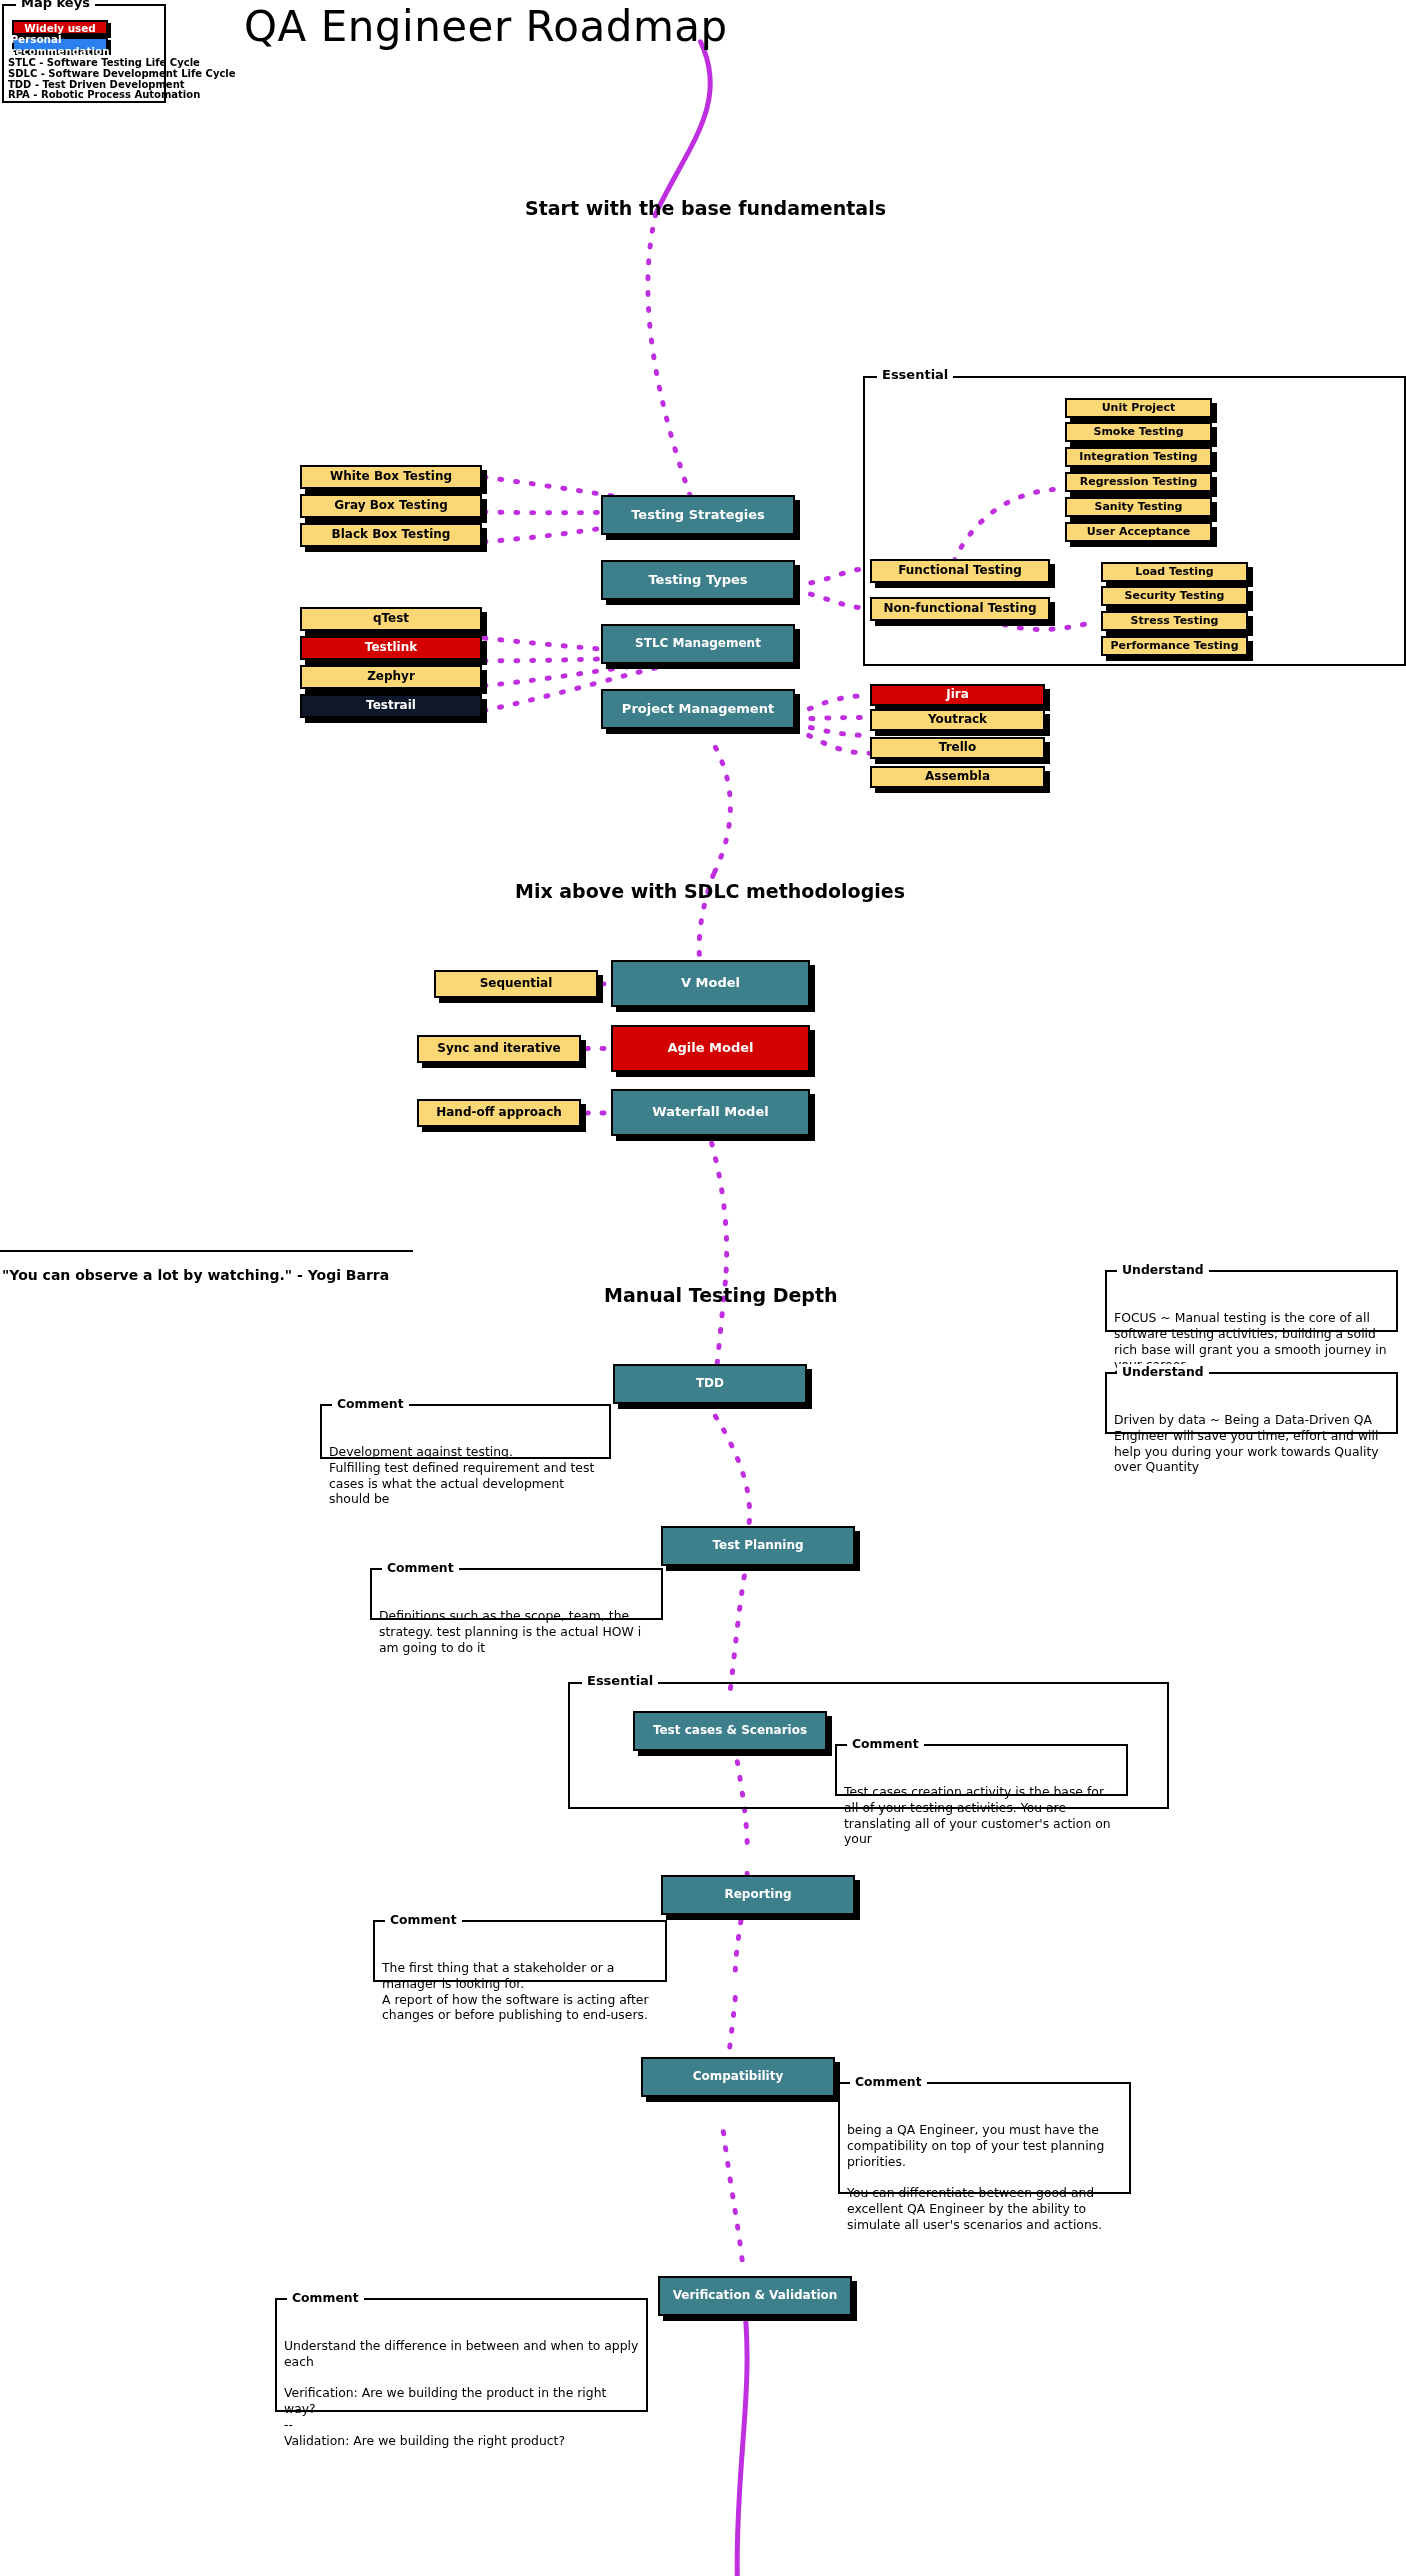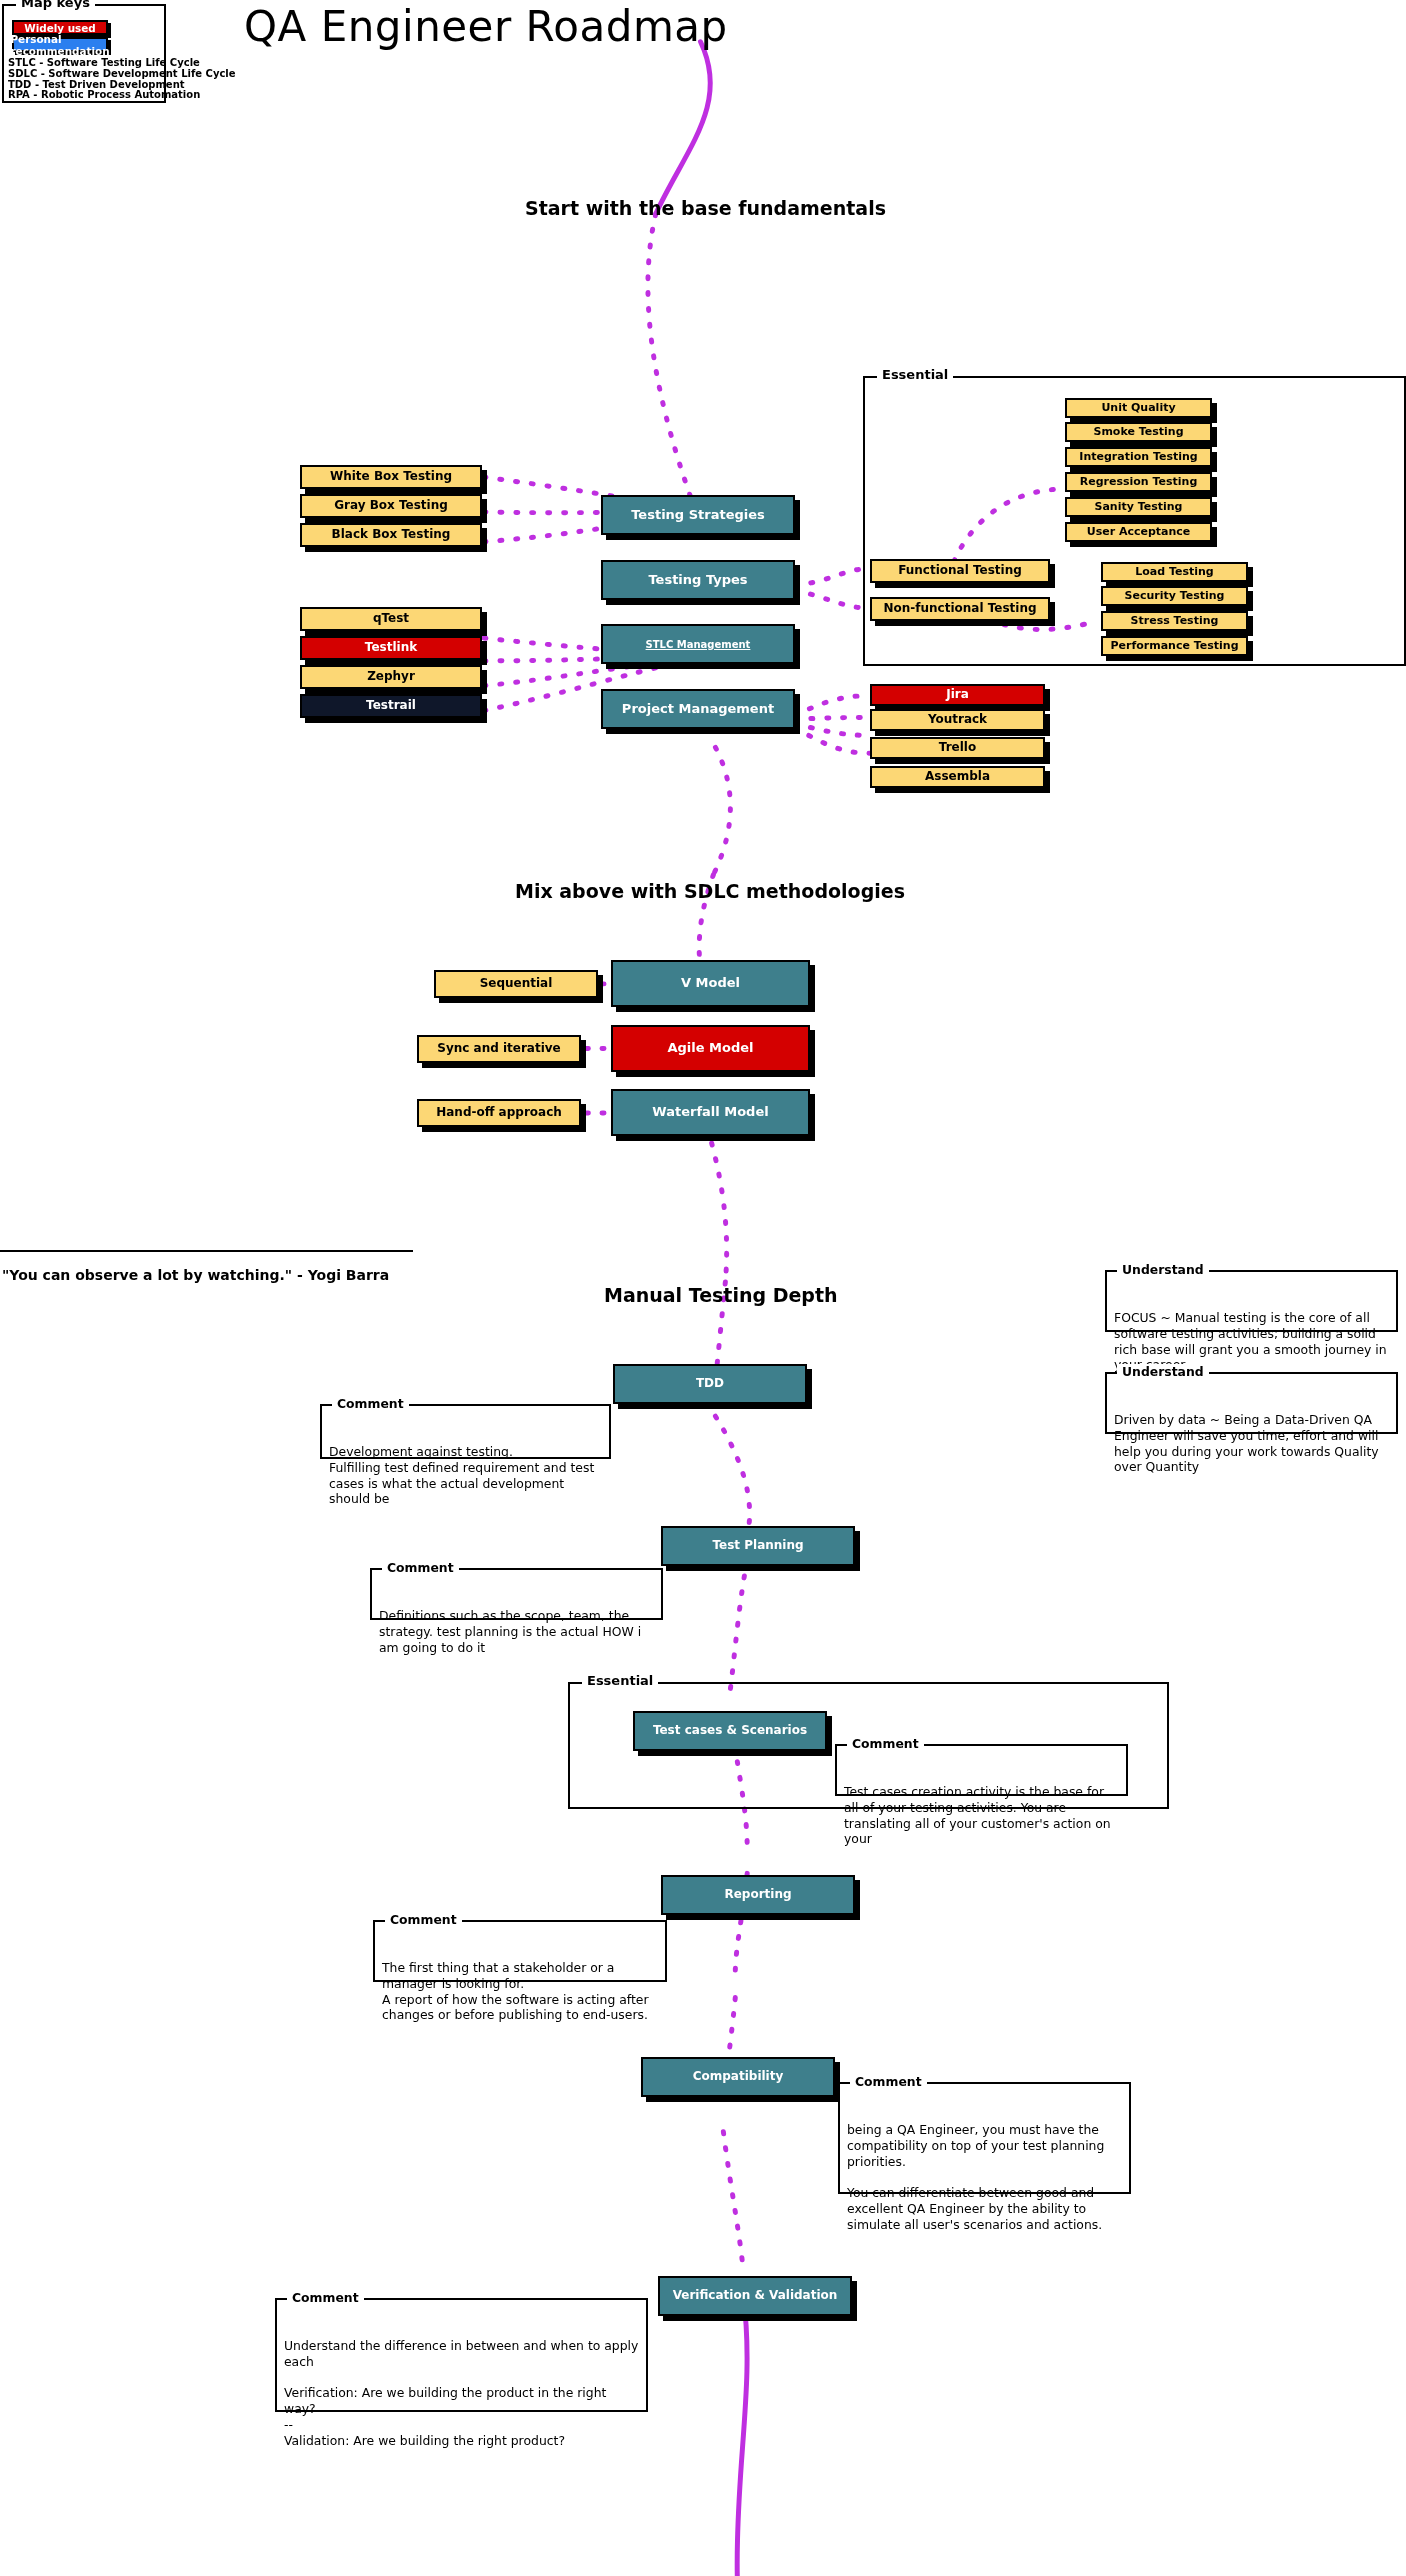--- a/index.html
+++ b/index.html
@@ -147,40 +147,40 @@
 <div class="node blue" style="left:300px;top:694px;width:182px;height:24px;font-size:12px;">
   <span>Testrail</span>
   </div>
 
 <div class="node teal" style="left:601px;top:495px;width:194px;height:40px;font-size:13px;">
   <span>Testing Strategies</span>
   </div>
 <div class="node teal" style="left:601px;top:560px;width:194px;height:40px;font-size:13px;">
   <span>Testing Types</span>
   </div>
-<div class="node teal" style="left:601px;top:624px;width:194px;height:40px;font-size:10px;text-decoration:underline;">
+<div class="node teal" style="left:601px;top:624px;width:194px;height:40px;font-size:12px;">
   <span>STLC Management</span>
   </div>
 <div class="node teal" style="left:601px;top:689px;width:194px;height:40px;font-size:13px;">
   <span>Project Management</span>
   </div>
 
 <div class="frame" style="left:863px;top:376px;width:543px;height:290px;">
   <span class="frame-label">Essential</span>
 </div>
 
 <div class="node yellow" style="left:870px;top:559px;width:180px;height:24px;font-size:12px;">
   <span>Functional Testing</span>
   </div>
 <div class="node yellow" style="left:870px;top:597px;width:180px;height:24px;font-size:12px;">
   <span>Non-functional Testing</span>
   </div>
 
 <div class="node yellow" style="left:1065px;top:398px;width:147px;height:20px;font-size:11px;">
-  <span>Unit Quality</span>
+  <span>Unit Project</span>
   </div>
 <div class="node yellow" style="left:1065px;top:422px;width:147px;height:20px;font-size:11px;">
   <span>Smoke Testing</span>
   </div>
 <div class="node yellow" style="left:1065px;top:447px;width:147px;height:20px;font-size:11px;">
   <span>Integration Testing</span>
   </div>
 <div class="node yellow" style="left:1065px;top:472px;width:147px;height:20px;font-size:11px;">
   <span>Regression Testing</span>
   </div>

